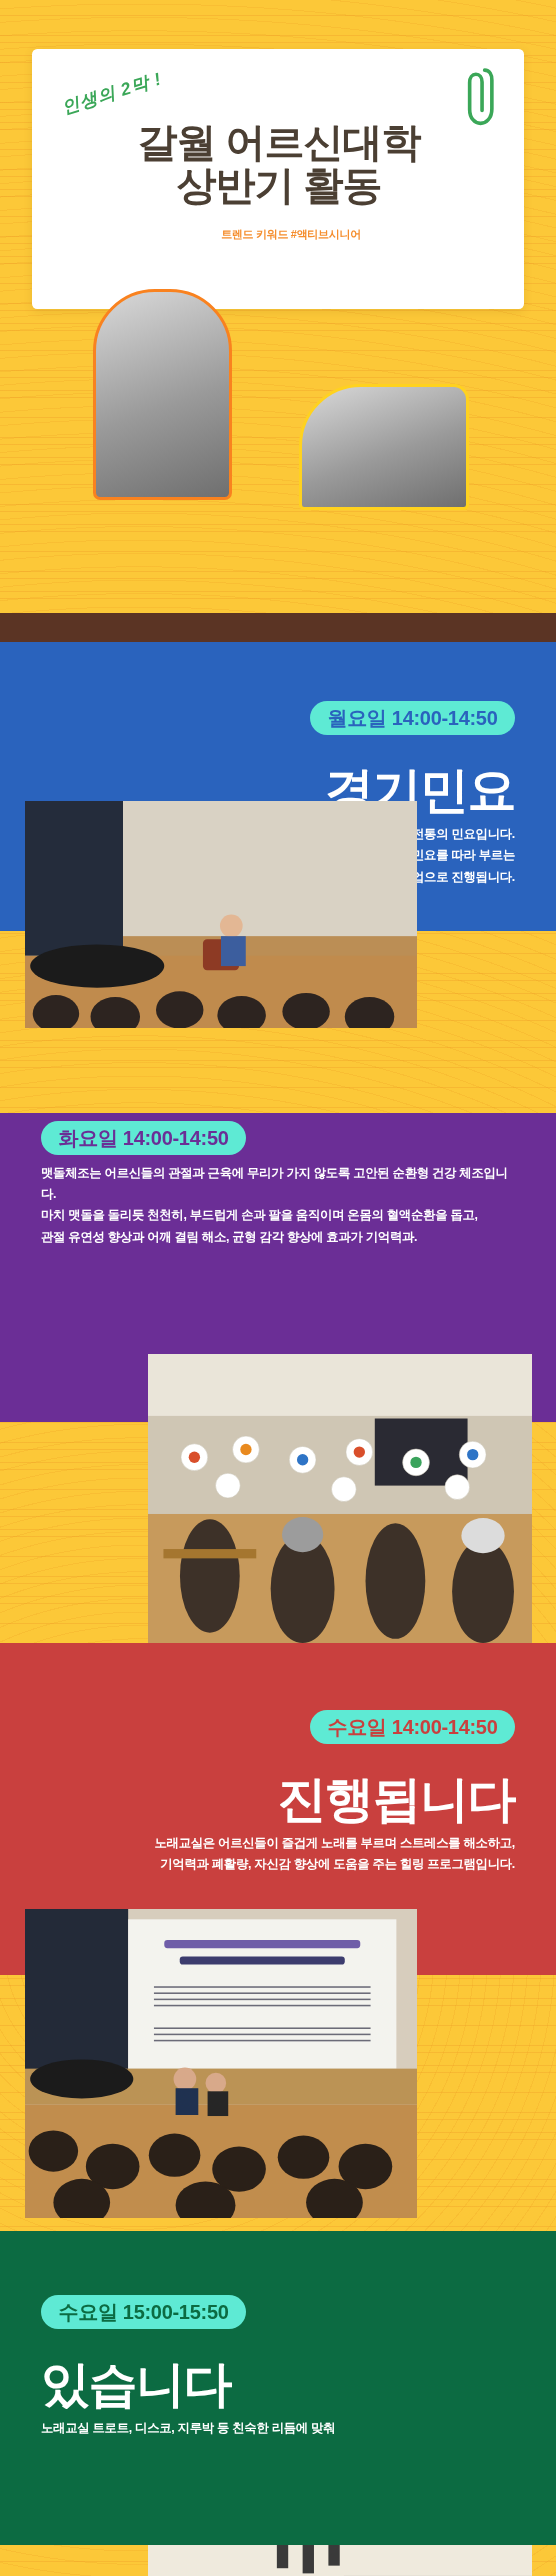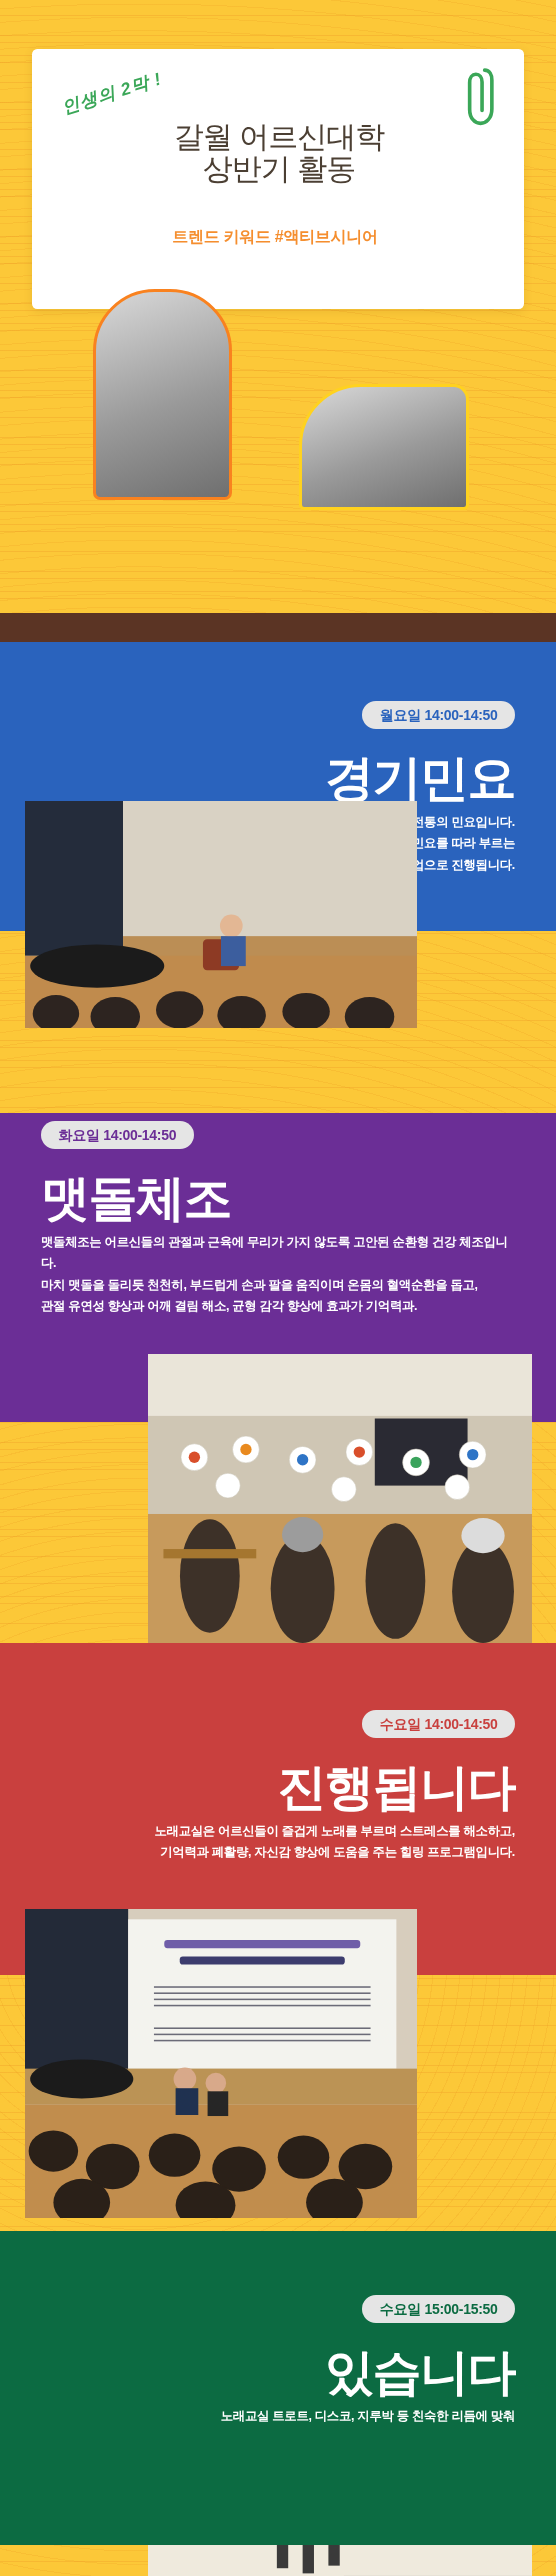--- a/index.html
+++ b/index.html
@@ -68,32 +68,32 @@
     transform: rotate(-17deg);
     font-style: italic;
     letter-spacing: 1px;
     white-space: nowrap;
   }
   .hero-title {
     position: absolute;
     left: 36px; top: 72px;
     width: 422px;
     text-align: center;
-    font-size: 30px;
+    font-size: 40px;
     line-height: 1.07;
-    font-weight: 400;
+    font-weight: 700;
     color: #4b3f33;
     letter-spacing: -1px;
   }
   .hero-sub {
     position: absolute;
-    left: 32px; top: 178px;
+    left: 48px; top: 178px;
     width: 422px;
     text-align: center;
-    font-size: 16px;
+    font-size: 11px;
     font-weight: 700;
     color: #f58e2e;
     letter-spacing: -0.3px;
   }
   .clip-icon {
     position: absolute;
     right: 30px; top: 15.5px;
     width: 27px; height: 62px;
   }
 
@@ -140,40 +140,40 @@
   .sec-inner {
     position: absolute;
     z-index: 5;
     width: 474px;
   }
   .sec-inner.right { left: 41px; text-align: right; }
   .sec-inner.left  { left: 41px; text-align: left; }
 
   .badge {
     display: inline-block;
-    background: #e5e5e5;
+    background: #5eead4;
     border-radius: 20.6px;
     padding: 6.7px 17.5px 7.7px;
-    font-size: 14px;
+    font-size: 20px;
     font-weight: 800;
     letter-spacing: -0.3px;
     line-height: 1;
   }
   .badge-blue   { color: #2a63bd; }
   .badge-purple { color: #6b2e96; }
   .badge-red    { color: #c9403e; }
   .badge-green  { color: #0c6b42; }
 
   .sec-title {
     font-size: 49px;
     font-weight: 800;
     color: #ffffff;
     letter-spacing: -1.5px;
     line-height: 1.05;
-    margin-top: 24px;
+    margin-top: 30px;
   }
   .sec-desc {
     font-size: 12.4px;
     font-weight: 600;
     color: #ffffff;
     line-height: 1.72;
     letter-spacing: -0.3px;
     margin-top: 7.2px;
   }
 
@@ -239,21 +239,20 @@
         <ellipse cx="420" cy="415" rx="47" ry="37"></ellipse>
         <ellipse cx="545" cy="408" rx="46" ry="36"></ellipse>
         <ellipse cx="668" cy="418" rx="48" ry="38"></ellipse>
       </g>
     </svg>
   </div>
 
   <div class="block blk-purple" style="top:1113px; height:309px;"></div>
   <div class="sec-inner left" style="top:1121px;">
     <span class="badge badge-purple">화요일 14:00-14:50</span>
-    <div class="sec-title">맷돌체조</div>
     <div class="sec-desc">
       <div>맷돌체조는 어르신들의 관절과 근육에 무리가 가지 않도록 고안된 순환형 건강 체조입니다.</div>
       <div>마치 맷돌을 돌리듯 천천히, 부드럽게 손과 팔을 움직이며 온몸의 혈액순환을 돕고,</div>
       <div>관절 유연성 향상과 어깨 결림 해소, 균형 감각 향상에 효과가 기억력과.</div>
     </div>
   </div>
   <div class="photo" style="left:148px; top:1354px; width:384px; height:289px;">
     <svg class="ph-fill" viewBox="0 0 745 560" preserveAspectRatio="none">
       <rect width="745" height="560" fill="#e2dbcd"></rect>
       <rect x="0" y="0" width="745" height="120" fill="#eae5d9"></rect>
@@ -331,21 +330,21 @@
         <ellipse cx="540" cy="482" rx="50" ry="42"></ellipse>
         <ellipse cx="660" cy="500" rx="52" ry="44"></ellipse>
         <ellipse cx="110" cy="570" rx="55" ry="46"></ellipse>
         <ellipse cx="350" cy="575" rx="58" ry="46"></ellipse>
         <ellipse cx="600" cy="570" rx="55" ry="46"></ellipse>
       </g>
     </svg>
   </div>
 
   <div class="block blk-green" style="top:2231px; height:314px;"></div>
-  <div class="sec-inner left" style="top:2295px;text-align:right;">
+  <div class="sec-inner left" style="top:2295px;">
     <span class="badge badge-green">수요일 15:00-15:50</span>
     <div class="sec-title">있습니다</div>
     <div class="sec-desc">
       <div>노래교실 트로트, 디스코, 지루박 등 친숙한 리듬에 맞춰</div>
     </div>
   </div>
   <div class="photo" style="left:148px; top:2545px; width:384px; height:289px;">
     <svg class="ph-fill" viewBox="0 0 745 560" preserveAspectRatio="none">
       <rect width="745" height="560" fill="#e6decf"></rect>
       <rect x="0" y="0" width="745" height="165" fill="#efeadd"></rect>

